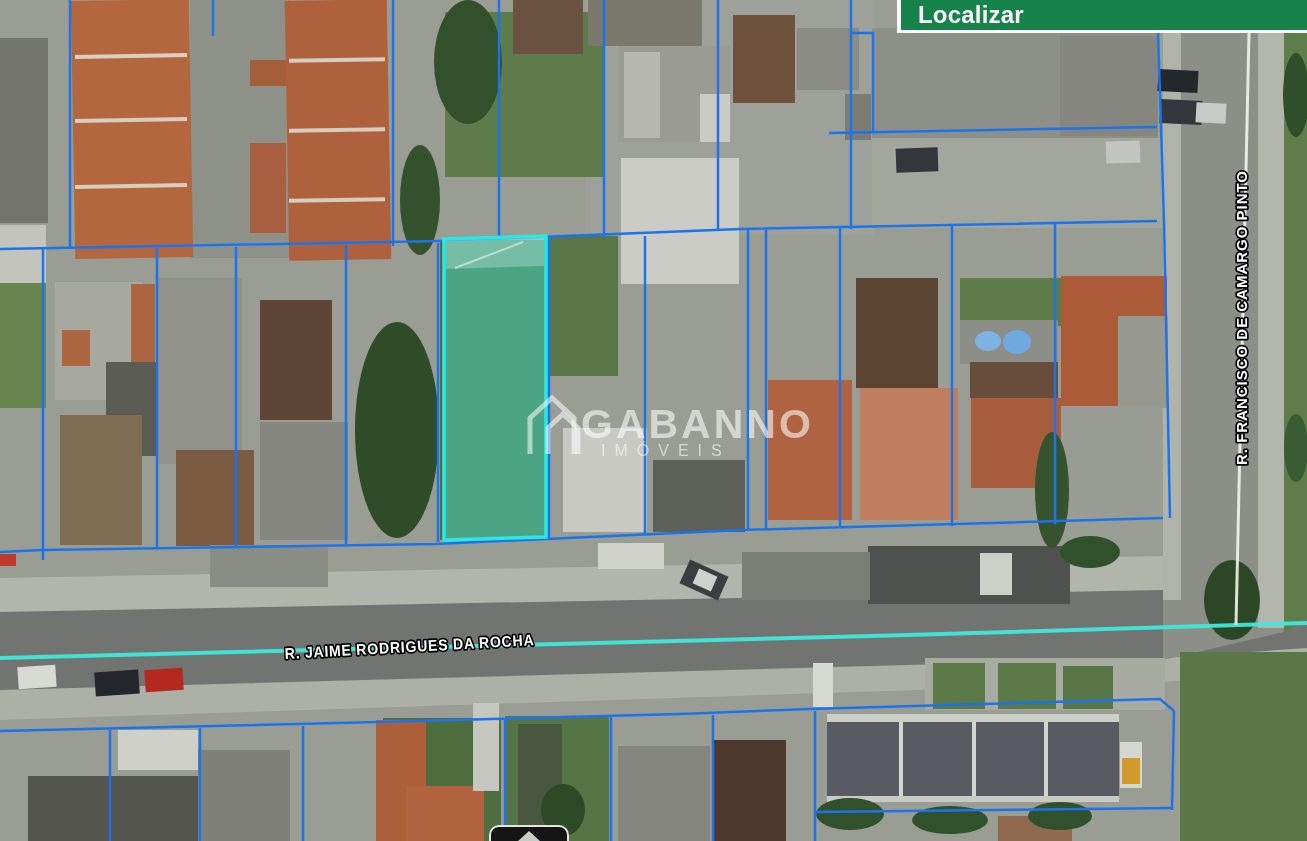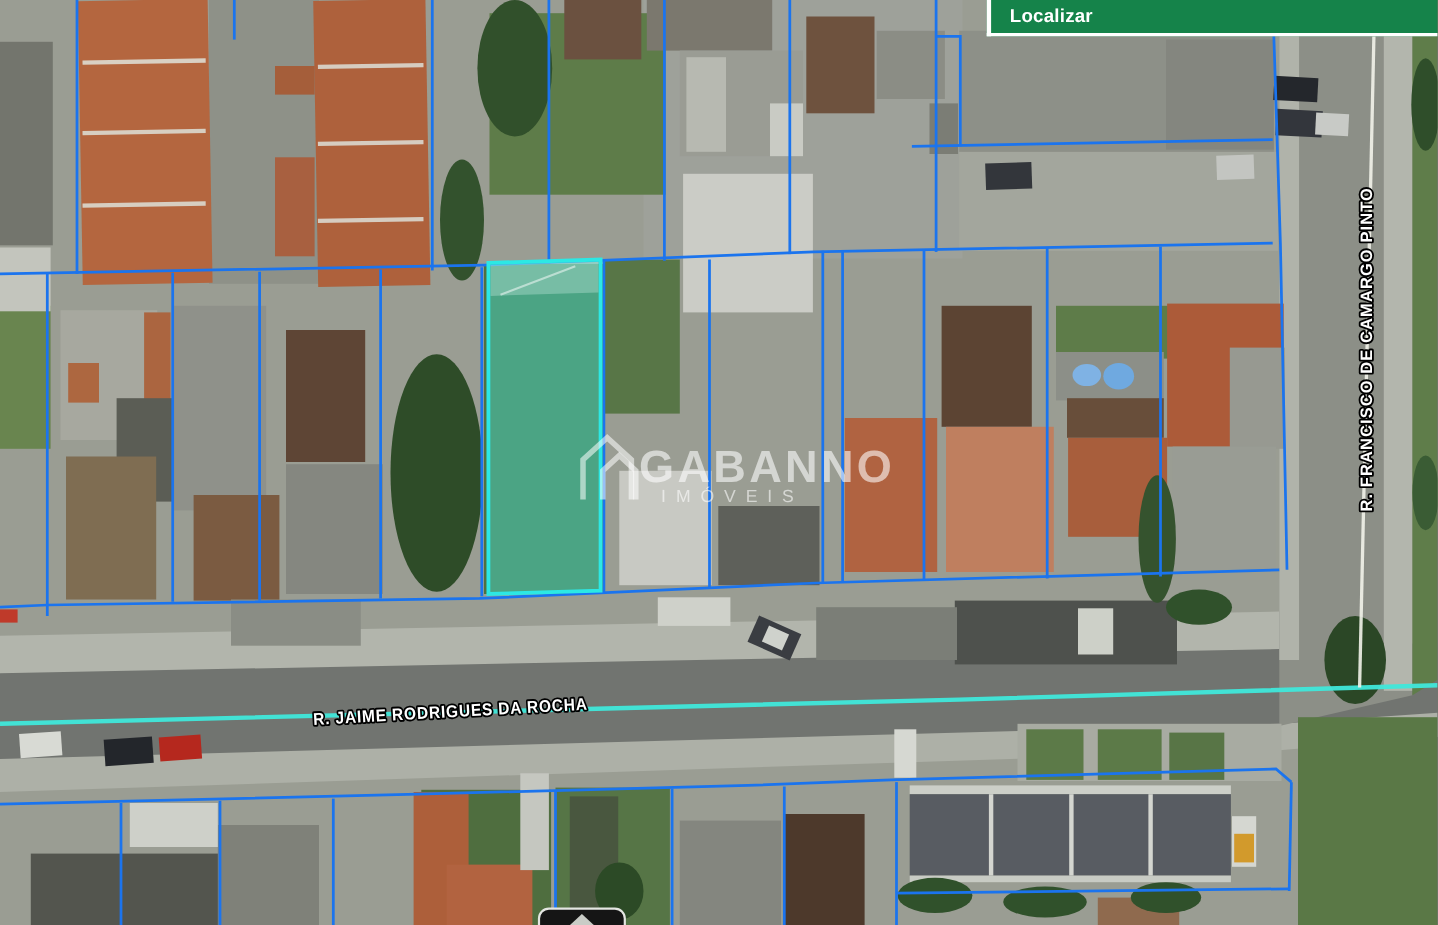--- a/index.html
+++ b/index.html
@@ -12,21 +12,21 @@
     font-family:"Liberation Sans",sans-serif;font-weight:bold;fill:#ffffff;
     stroke:#000000;stroke-width:3.4px;paint-order:stroke;stroke-linejoin:round;
   }
   .wm-text{font-family:"Liberation Sans",sans-serif;fill:rgba(255,255,255,0.58);}
   #localizar-bar{
     position:absolute;top:0;left:897px;width:410px;height:30px;
     background:#15834a;border-left:4px solid #ffffff;border-bottom:3px solid #ffffff;
     box-sizing:content-box;display:flex;align-items:center;cursor:pointer;
   }
   #localizar-bar span{
-    color:#ffffff;font-size:17px;font-weight:bold;padding-left:17px;letter-spacing:0.2px;
+    color:#ffffff;font-size:24px;font-weight:bold;padding-left:17px;letter-spacing:0.2px;
   }
   #expand-btn{
     position:absolute;left:489px;top:825px;width:76px;height:26px;
     background:#151515;border:2px solid #e4e6e2;border-radius:10px;
     display:flex;justify-content:center;align-items:flex-start;cursor:pointer;
   }
   #expand-btn .tri{
     width:0;height:0;margin-top:4px;
     border-left:12px solid transparent;border-right:12px solid transparent;
     border-bottom:11px solid #c9ccc6;

